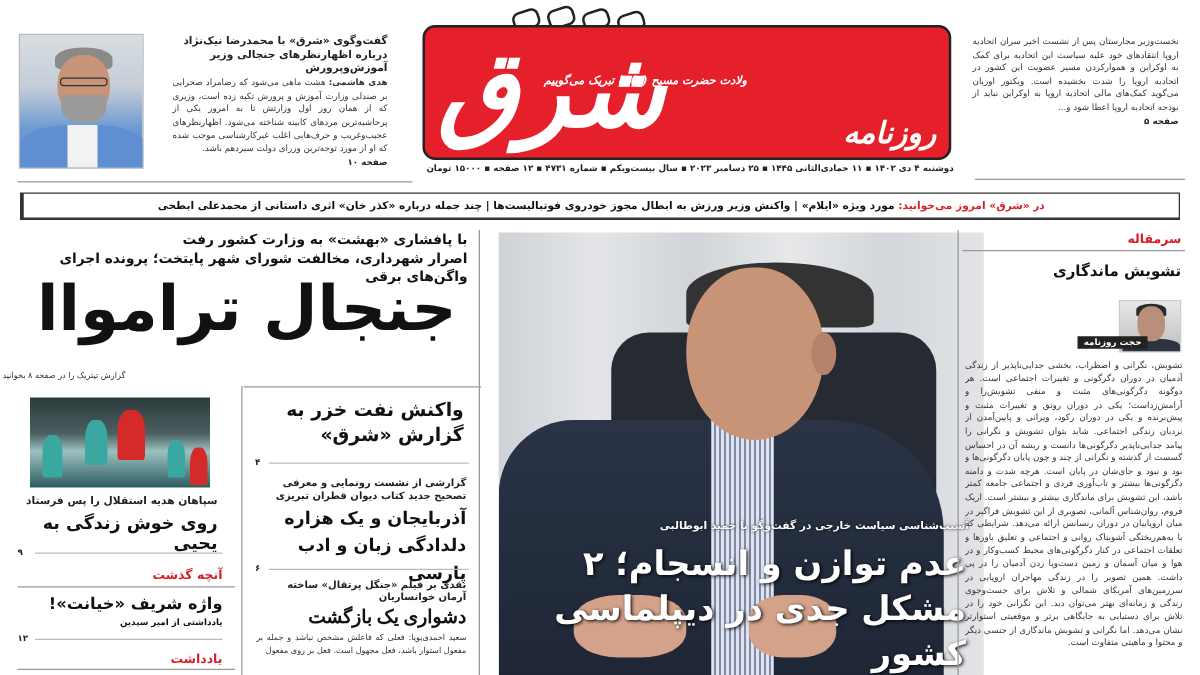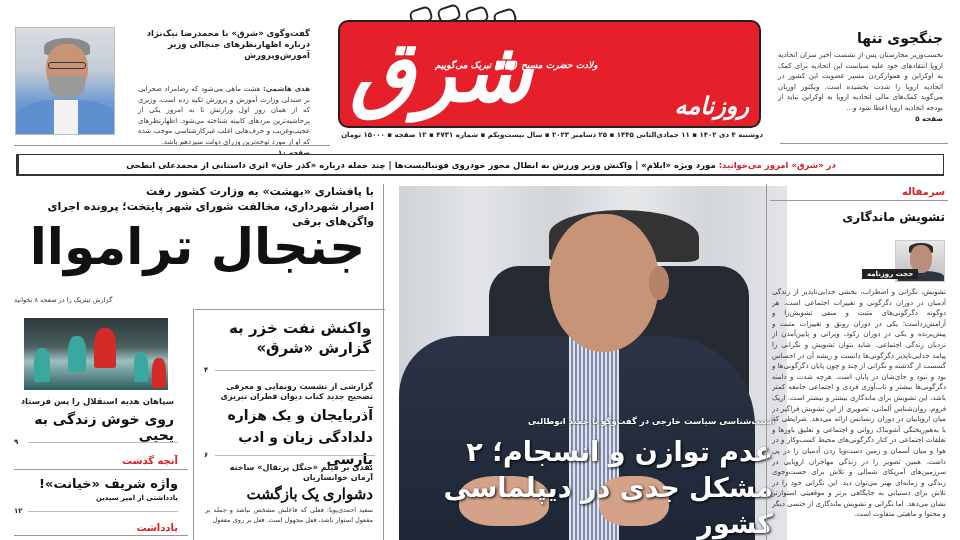--- a/index.html
+++ b/index.html
@@ -77,56 +77,55 @@
   <div class="dot" style="left:84px;top:4px;"></div>
 </div>
 <div class="abs masthead">
   <div class="logo-main">شرق</div>
   <div class="slogan">ولادت حضرت مسیح (ع) را تبریک می‌گوییم</div>
   <div class="logo-sub">روزنامه</div>
 </div>
 <div class="abs dateline">دوشنبه ۴ دی ۱۴۰۲  ▪  ۱۱ جمادی‌الثانی ۱۴۴۵  ▪  ۲۵ دسامبر ۲۰۲۳  ▪  سال بیست‌ویکم  ▪  شماره ۴۷۳۱  ▪  ۱۲ صفحه  ▪  ۱۵۰۰۰ تومان</div>
 
 <div class="abs txt" style="left:778px;top:28px;width:165px;">
-  <div class="h-med" style="font-size:14px;margin:2px 0 4px;">جنگجوی تنها</div>
   <div class="body-txt" style="font-size:7px;line-height:10.5px;">نخست‌وزیر مجارستان پس از نشست اخیر سران اتحادیه اروپا انتقادهای خود علیه سیاست این اتحادیه برای کمک به اوکراین و هموارکردن مسیر عضویت این کشور در اتحادیه اروپا را شدت بخشیده است. ویکتور اوربان می‌گوید کمک‌های مالی اتحادیه اروپا به اوکراین نباید از بودجه اتحادیه اروپا اعطا شود و...</div>
   <div class="page-ref" style="margin-top:2px;">صفحه ۵</div>
 </div>
 <div class="abs hr" style="left:780px;top:143px;width:168px;"></div>
 
 <div class="abs teaser-photo">
   <div class="shirt"></div>
     <div class="tshirt"></div>
   <div class="hair"></div>
     <div class="face"></div>
     <div class="beard"></div>
     <div class="glasses"></div>
 </div>
 <div class="abs txt" style="left:138px;top:28px;width:172px;">
   <div class="kicker">گفت‌وگوی «شرق» با محمدرضا نیک‌نژاد درباره اظهارنظرهای جنجالی وزیر آموزش‌وپرورش</div>
-  <div class="body-txt" style="font-size:7px;line-height:10.5px;margin-top:23px;">
+  <div class="body-txt" style="font-size:7px;line-height:10.5px;">
     <b>هدی هاشمی:</b>
     <span>هشت ماهی می‌شود که رضامراد صحرایی بر صندلی وزارت آموزش و پرورش تکیه زده است، وزیری که از همان روز اول وزارتش تا به امروز یکی از پرحاشیه‌ترین مردهای کابینه شناخته می‌شود. اظهارنظرهای عجیب‌وغریب و حرف‌هایی اغلب غیرکارشناسی موجب شده که او از مورد توجه‌ترین وزرای دولت سیزدهم باشد.</span>
   </div>
   <div class="page-ref" style="margin-top:2px;">صفحه ۱۰</div>
 </div>
 <div class="abs hr" style="left:14px;top:145px;width:316px;"></div>
 
 <div class="abs ticker">
   <span class="lead">در «شرق» امروز می‌خوانید:</span>
   <span>مورد ویژه «ایلام» | واکنش وزیر ورزش به ابطال مجوز خودروی فوتبالیست‌ها | چند جمله درباره «کذر خان» اثری داستانی از محمدعلی ابطحی</span>
 </div>
 
 <div class="abs vr" style="left:383px;top:184px;height:356px;"></div>
 <div class="abs txt" style="left:14px;top:184px;width:360px;font-size:11px;font-weight:bold;line-height:15px;">
   <div>با پافشاری «بهشت» به وزارت کشور رفت</div>
   <div>اصرار شهرداری، مخالفت شورای شهر پایتخت؛ پرونده اجرای واگن‌های برقی</div>
 </div>
 <div class="abs big-headline">جنجال ترامواا</div>
-<div class="abs txt" style="left:14px;top:296px;font-size:6.5px;color:#333;">گزارش تیتریک را در صفحه ۸ بخوانید</div>
+<div class="abs txt" style="left:2px;top:296px;font-size:6.5px;color:#333;">گزارش تیتریک را در صفحه ۸ بخوانید</div>
 <div class="abs hr" style="left:195px;top:309px;width:190px;"></div>
 <div class="abs vr" style="left:193px;top:309px;height:231px;"></div>
 
 <div class="abs txt" style="left:205px;top:318px;width:166px;">
   <div class="h-med" style="font-size:15px;line-height:20px;">واکنش نفت خزر به گزارش «شرق»</div>
 </div>
 <div class="abs hr" style="left:215px;top:370px;width:160px;background:#bbb;"></div>
 <div class="abs page-ref" style="left:204px;top:366px;">۴</div>
 
 <div class="abs txt" style="left:205px;top:382px;width:168px;">

